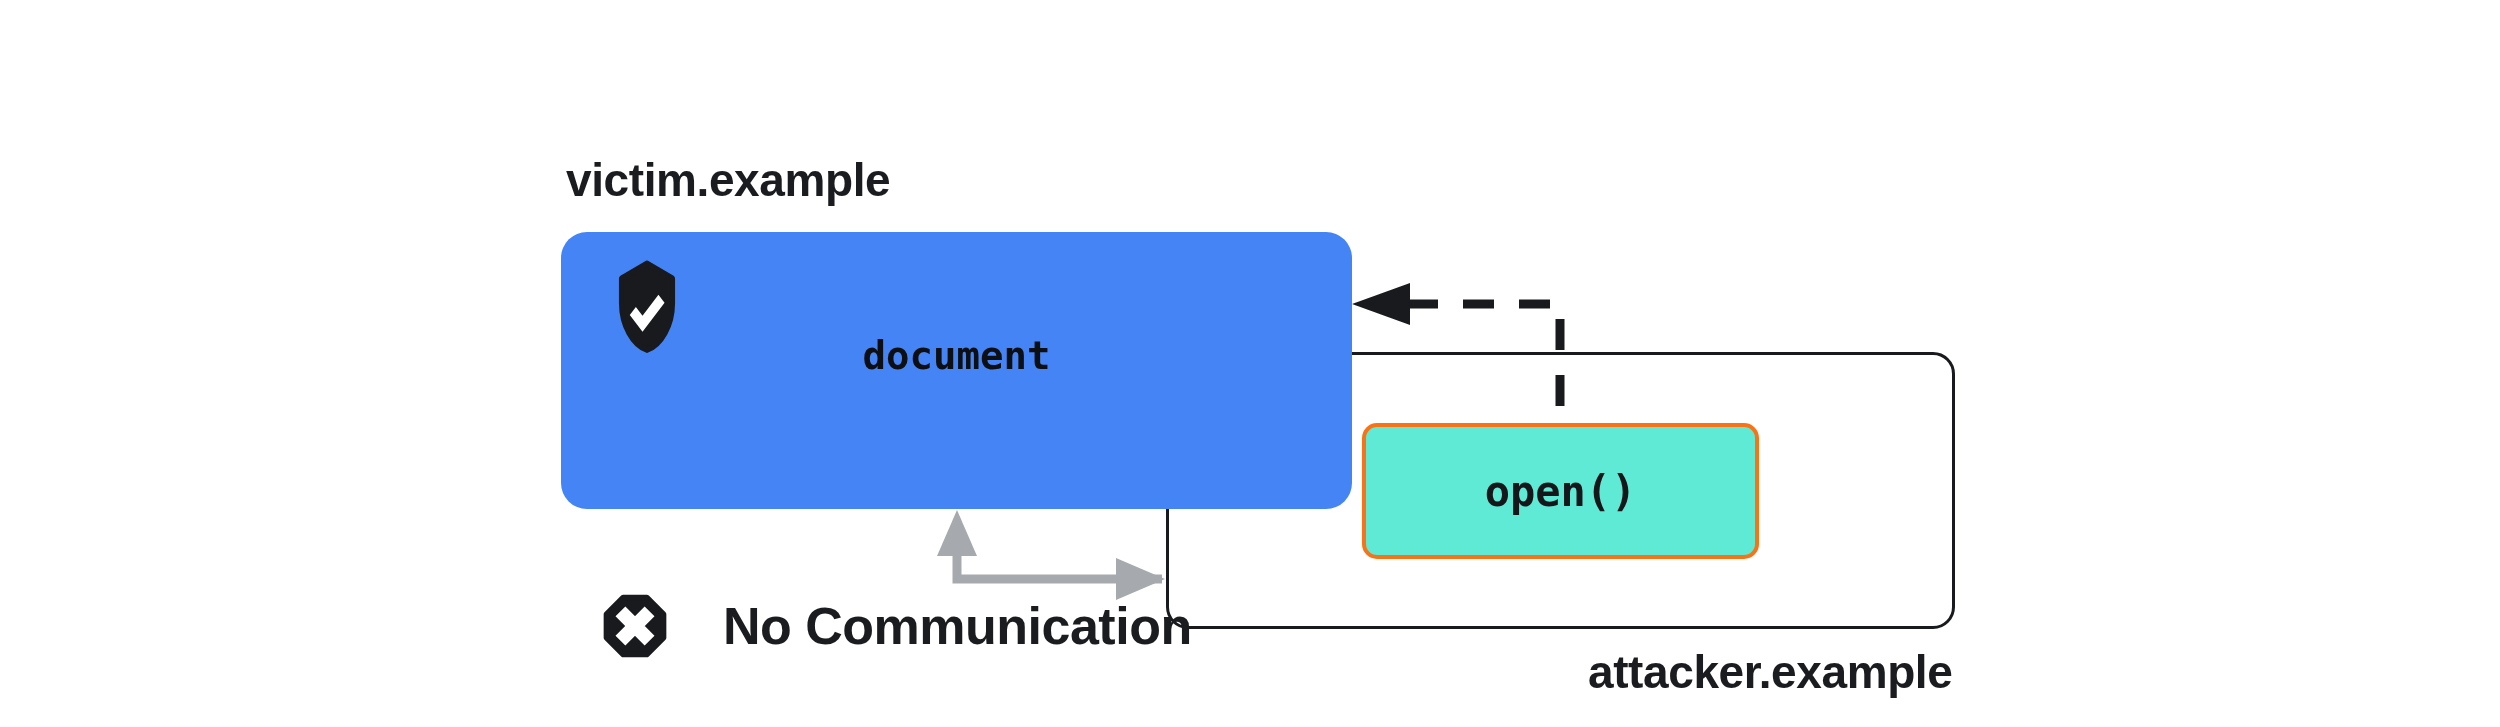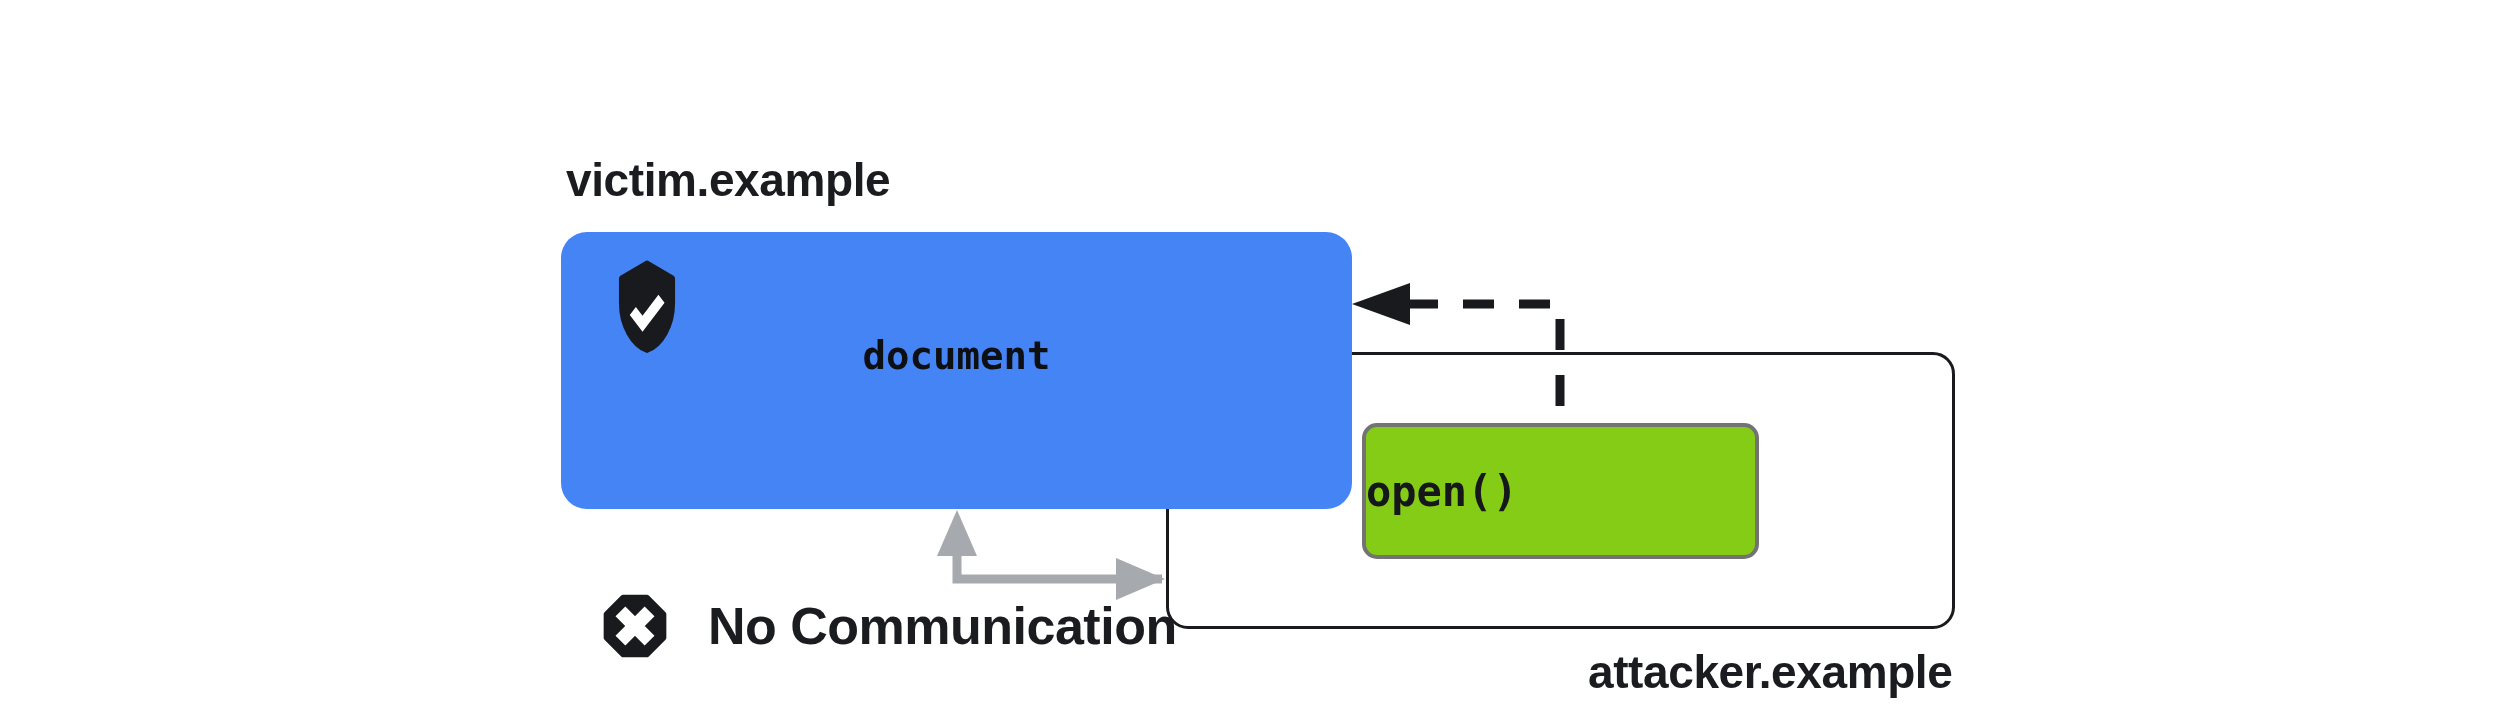--- a/index.html
+++ b/index.html
@@ -30,28 +30,28 @@
     background: #ffffff;
     border: 3.5px solid #191a1d;
     border-radius: 22px;
     box-sizing: border-box;
     z-index: 1;
   }
   .open-box {
     position: absolute;
     left: 1362px; top: 423px;
     width: 397px; height: 136px;
-    background: #84cc16;
-    border: 4px solid #737373;
+    background: #5eead4;
+    border: 4px solid #f97316;
     border-radius: 15px;
     box-sizing: border-box;
     z-index: 2;
     display: flex;
     align-items: center;
-    justify-content: flex-start;
+    justify-content: center;
   }
   .open-box .code {
     font-family: "DejaVu Sans Mono", monospace;
     font-weight: 700;
     font-size: 42px;
     color: #16171a;
   }
   .victim-box {
     position: absolute;
     left: 561px; top: 232px;
@@ -79,21 +79,21 @@
     position: absolute;
     left: 0; top: 0;
     z-index: 4;
     pointer-events: none;
   }
   .no-comm {
     position: absolute;
     left: 597px; top: 588px;
     display: flex;
     align-items: flex-start;
-    gap: 35px;
+    gap: 50px;
     z-index: 4;
   }
   .no-comm .label {
     font-weight: 700;
     font-size: 52px;
     line-height: 76px;
     color: #1b1c1f;
     letter-spacing: -0.5px;
     white-space: nowrap;
   }

